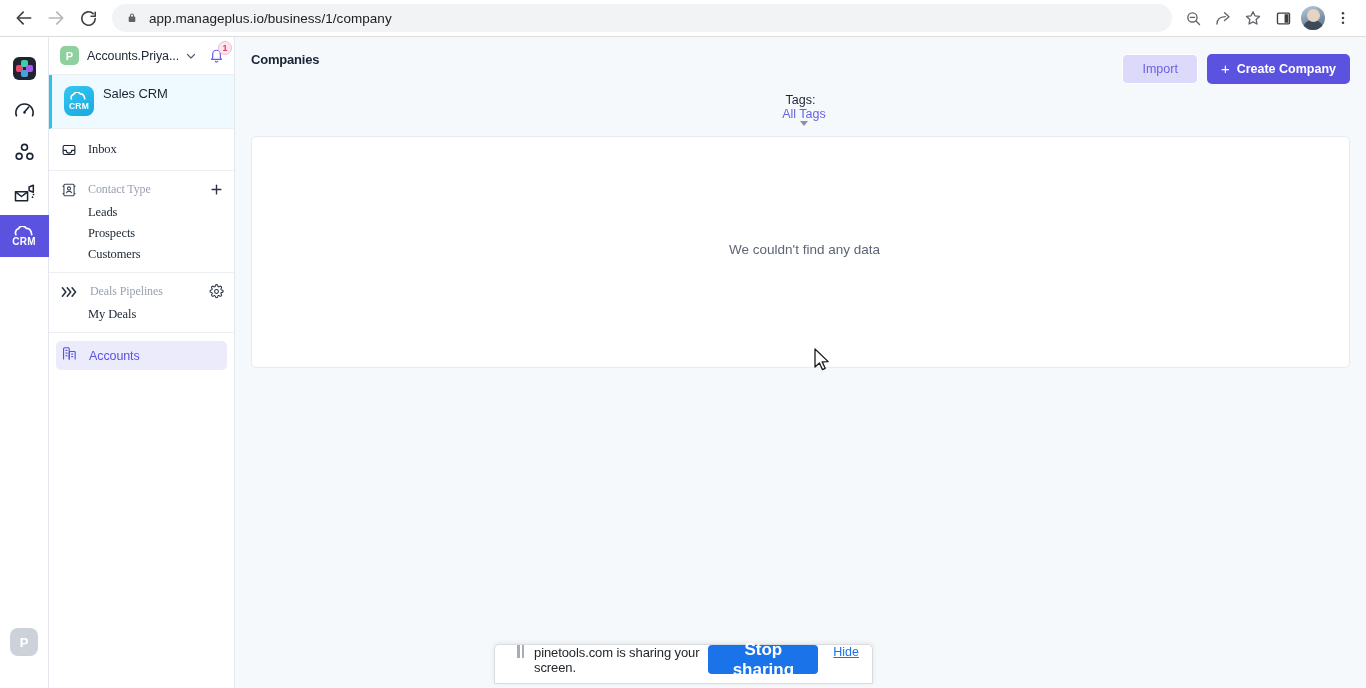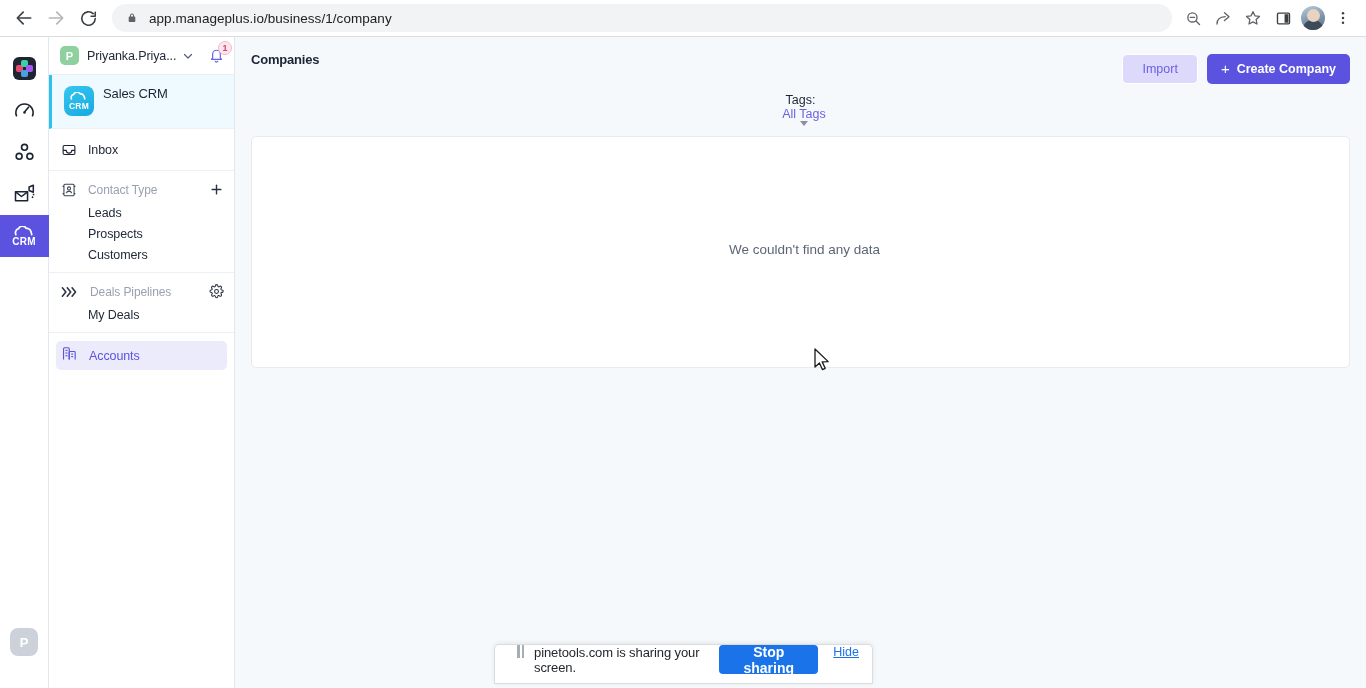--- a/index.html
+++ b/index.html
@@ -156,21 +156,21 @@
     position:absolute; top:6px; left:5px; width:20px; height:8px;
   }
   .app-icon .crmtxt {
     font-size: 8.5px; font-weight: 700; color:#ffffff; letter-spacing:.2px;
     margin-bottom: 5px;
   }
   .app-meta { margin-left: 9px; min-width:0;}
   .app-title { font-size: 13px; color: #1b2434; margin-bottom: 2px; letter-spacing:-.1px;}
   .app-desc { font-size: 9.5px; color: #6a7487; line-height: 1.32; }
 
-  .nav-section { border-bottom: 1px solid #edeff3; padding: 6px 0 7px; }
+  .nav-section { border-bottom: 1px solid #edeff3; padding: 6px 0 7px; font-family: Liberation Serif, serif; }
   .nav-row {
     height: 25px; display: flex; align-items: center;
     padding: 0 10px 0 12px; cursor: default;
   }
   .nav-row .nrc { display:flex; align-items:center; flex:0 0 auto;}
   .nav-label { font-size: 12.5px; color: #1b2434; margin-left: 11px; letter-spacing:-.1px;}
   .nav-label.muted { color: #99a1b1; font-size: 12px; }
   .nav-action { margin-left: auto; display:flex; align-items:center; color:#3a4353;}
   .sub-row {
     height: 21px; display:flex; align-items:center;
@@ -279,21 +279,21 @@
     z-index: 30;
   }
   .pause-glyph { display: flex; gap: 2px; margin-right: 10px; flex:0 0 auto;}
   .pause-glyph i { display:block; width: 2.5px; height: 13px; background: #a7adb5; }
   .share-text { font-size: 13px; color: #23272c; letter-spacing:-.1px;}
   .btn-stop {
     margin-left: auto;
     height: 29px; padding: 0 12px;
     background: #1a73e8; color: #ffffff;
     border: none; border-radius: 4px;
-    font-size: 14px; font-weight: 700;
+    font-size: 17px; font-weight: 700;
     display: flex; align-items: center;
     font-family: "Liberation Sans", sans-serif;
   }
   .btn-hide {
     margin-left: 15px;
     font-size: 12.5px; color: #1a73e8;
     text-decoration: underline;
   }
 </style>
 </head>
@@ -408,21 +408,21 @@
   </div>
   <div class="rail-item rail-bottom">
     <div class="rail-avatar">P</div>
   </div>
 </div>
 
 <div class="left-panel">
 
   <div class="workspace-row">
     <div class="ws-avatar">P</div>
-    <div class="ws-name">Priyanka.Priya...</div>
+    <div class="ws-name">Accounts.Priya...</div>
     <span class="ws-caret">
       <svg width="12" height="12" viewBox="0 0 24 24" fill="none" stroke="#55607a" stroke-width="2.4" stroke-linecap="round" stroke-linejoin="round">
           <polyline points="5 9 12 16 19 9"></polyline>
         </svg>
     </span>
     <div class="bell-wrap">
       <svg width="17" height="17" viewBox="0 0 24 24" fill="none" stroke="#6a62e4" stroke-width="1.7" stroke-linecap="round" stroke-linejoin="round">
         <path d="M17.4 15.5V10a5.4 5.4 0 0 0-10.8 0v5.5L5 17.6h14z"></path>
           <path d="M10.2 20.2a2 2 0 0 0 3.6 0"></path>
       </svg>

